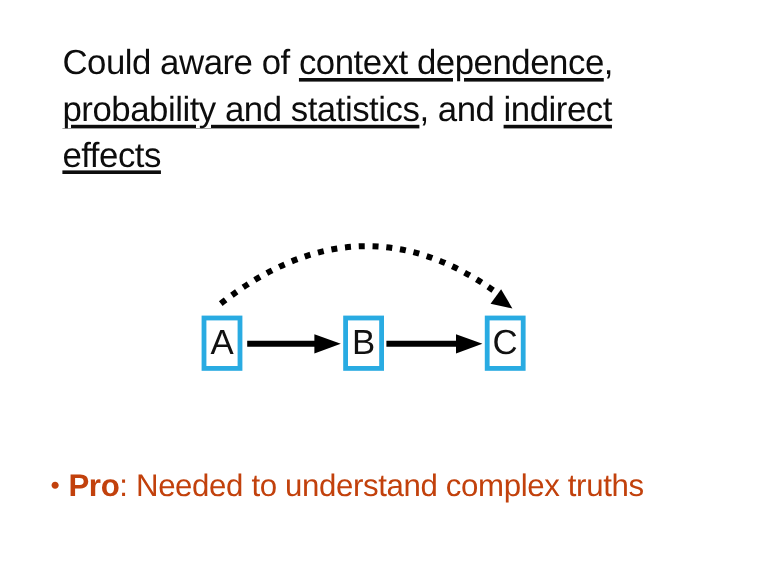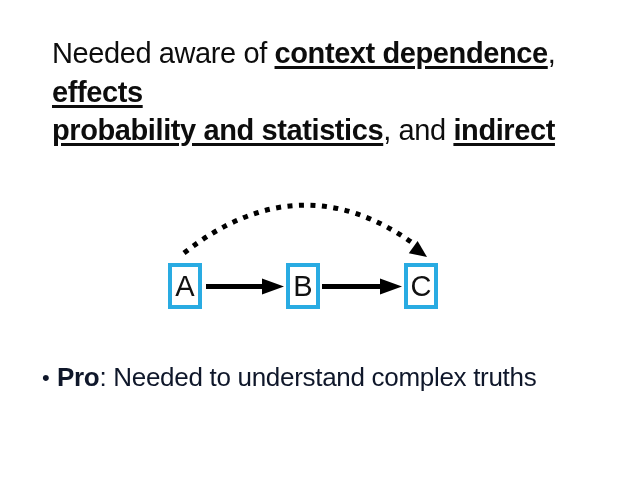--- a/index.html
+++ b/index.html
@@ -18,21 +18,21 @@
     position: absolute;
     left: 52px;
     top: 34px;
     font-size: 29px;
     line-height: 38.5px;
     letter-spacing: -0.4px;
     color: #0d0d0d;
   }
   .title .tline { white-space: nowrap; }
   .title .u {
-    font-weight: 700;
+    font-weight: 400;
     text-decoration: underline;
     text-decoration-thickness: 2.5px;
     text-underline-offset: 3px;
   }
 
   
   .arrow-layer {
     position: absolute;
     left: 0; top: 0;
     width: 640px; height: 480px;
@@ -52,39 +52,39 @@
     color: #111111;
   }
   .node-a { left: 168px; top: 263px; }
   .node-b { left: 286px; top: 263px; }
   .node-c { left: 404px; top: 263px; }
 
   
   .bullets {
     position: absolute;
     left: 42px;
-    top: 360px;
+    top: 387px;
     font-size: 26px;
     line-height: 35px;
     letter-spacing: -0.3px;
-    color: #0f172a;
+    color: #c2410c;
   }
   .bullet-row { white-space: nowrap; }
   .bdot { display: inline-block; width: 15px; font-size: 22px; vertical-align: 1px; }
   .blabel { font-weight: 700; }
 </style>
 </head>
 <body>
 
 <div class="slide">
 
   <div class="title">
-    <div class="tline"><span>Needed aware of </span><span class="u">context dependence</span><span>,</span></div>
+    <div class="tline"><span>Could aware of </span><span class="u">context dependence</span><span>,</span></div>
+    <div class="tline"><span class="u">probability and statistics</span><span>, and </span><span class="u">indirect</span></div>
     <div class="tline"><span class="u">effects</span></div>
-    <div class="tline"><span class="u">probability and statistics</span><span>, and </span><span class="u">indirect</span></div>
   </div>
 
   <svg class="arrow-layer" viewBox="0 0 640 480" xmlns="http://www.w3.org/2000/svg">
 
     <g>
       <line x1="206" y1="286.5" x2="265" y2="286.5" stroke="#000000" stroke-width="5"></line>
       <polygon points="284,286.5 262,278.5 262,294.5" fill="#000000"></polygon>
     </g>
 
     <g>

